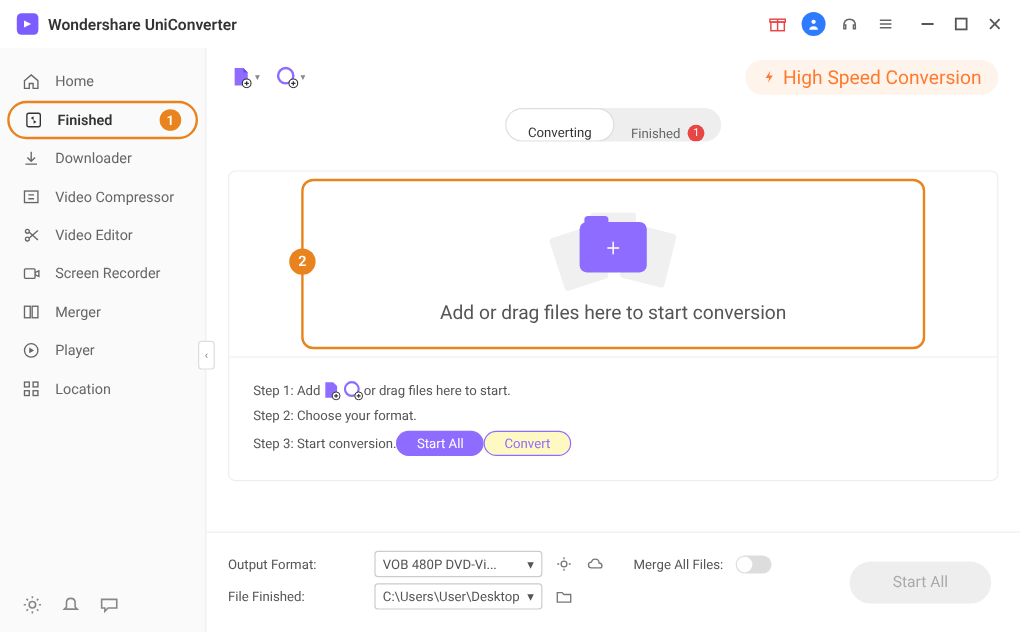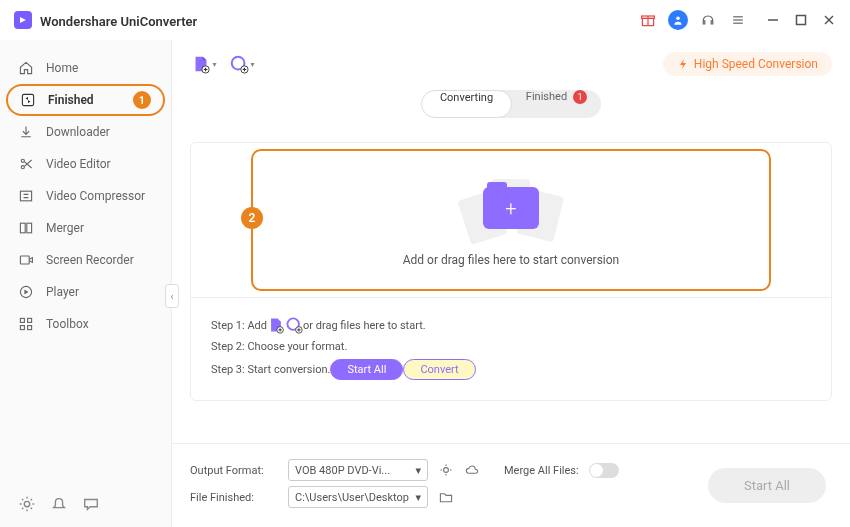--- a/index.html
+++ b/index.html
@@ -24,50 +24,50 @@
 .collapse-handle { position:absolute; right:-8px; top:244px; width:14px; height:24px; background:#fff; border:1px solid #ddd; border-radius:3px; display:flex; align-items:center; justify-content:center; cursor:pointer; font-size:10px; color:#888; }
 .sidebar-bottom { position:absolute; bottom:14px; left:18px; display:flex; gap:14px; }
 .sb-icon { width:18px; height:18px; color:#888; cursor:pointer; }
 
 .content { flex:1; display:flex; flex-direction:column; }
 .toolbar { height:48px; display:flex; align-items:center; padding:0 18px; gap:10px; }
 .tool-btn { width:28px; height:28px; display:flex; align-items:center; justify-content:center; cursor:pointer; position:relative; }
 .tool-btn svg { width:20px; height:20px; }
 .tool-chev { font-size:8px; color:#888; margin-left:1px; }
 .tabs { display:flex; background:#eee; border-radius:15px; height:28px; overflow:hidden; margin-left:auto; margin-right:auto; position:absolute; left:50%; transform:translateX(-50%); top:50px; width:180px; }
-.tab { flex:1; display:flex; align-items:flex-start; justify-content:center; gap:6px; font-size:11px; color:#666; cursor:pointer; }
+.tab { flex:1; display:flex; align-items:flex-end; justify-content:center; gap:6px; font-size:11px; color:#666; cursor:pointer; }
 .tab.active { background:#fff; border:1px solid #ddd; border-radius:15px; color:#333; }
 .tab-badge { width:14px; height:14px; border-radius:50%; background:#e84545; color:#fff; font-size:9px; display:flex; align-items:center; justify-content:center; }
-.hsc { margin-left:auto; background:#fff4ec; color:#ff7a2e; border-radius:15px; padding:5px 14px; font-size:12px; display:flex; align-items:center; gap:5px; cursor:pointer; }
+.hsc { margin-left:auto; background:#fff4ec; color:#ff7a2e; border-radius:15px; padding:5px 14px; font-size:16px; display:flex; align-items:center; gap:5px; cursor:pointer; }
 
 .workspace { flex:1; padding:14px 18px 0; display:flex; flex-direction:column; }
 .drop-panel { border:1px solid #eee; border-radius:6px; margin-top:40px; padding:0; }
 .drop-zone { border:2px solid #e8831e; border-radius:10px; margin:6px 60px; height:142px; display:flex; flex-direction:column; align-items:center; justify-content:center; position:relative; }
 .drop-num { position:absolute; left:-12px; top:56px; width:22px; height:22px; border-radius:50%; background:#e8831e; color:#fff; font-size:12px; font-weight:600; display:flex; align-items:center; justify-content:center; }
 .folder-stack { position:relative; width:120px; height:70px; display:flex; align-items:center; justify-content:center; }
 .folder-bg { position:absolute; width:38px; height:46px; background:#f0f0f0; border-radius:3px; }
 .fb1 { transform:rotate(-18deg) translateX(-30px); }
 .fb2 { transform:rotate(14deg) translateX(30px); }
 .fb3 { transform:translateY(-6px); }
 .folder-main { width:56px; height:42px; background:#8e6cff; border-radius:6px; position:relative; z-index:2; display:flex; align-items:center; justify-content:center; }
 .folder-main::before { content:''; position:absolute; top:-5px; left:4px; width:20px; height:8px; background:#8e6cff; border-radius:3px 3px 0 0; }
 .folder-plus { color:#fff; font-size:20px; font-weight:300; }
-.drop-text { font-size:12px; color:#555; margin-top:10px; }
+.drop-text { font-size:16px; color:#555; margin-top:10px; }
 
 .steps { border-top:1px solid #eee; padding:12px 20px 14px; }
 .step-row { display:flex; align-items:center; gap:0; font-size:11px; color:#555; margin:6px 0; }
 .step-row svg { width:18px; height:18px; }
 .btn { border-radius:13px; padding:3px 16px; font-size:11px; cursor:pointer; border:1px solid; }
 .btn-primary { background:#8e6cff; color:#fff; border-color:#8e6cff; }
 .btn-outline { background:#fef9c3; color:#8e6cff; border-color:#8e6cff; }
 
 .footer { border-top:1px solid #eee; padding:10px 18px 14px; }
 .footer-row { display:flex; align-items:center; gap:10px; font-size:11px; color:#555; margin:5px 0; }
 .footer-label { width:88px; }
-.footer-select { width:140px; height:22px; border:1px solid #ccc; border-radius:3px; padding:0 6px; font-size:11px; display:flex; align-items:center; justify-content:space-between; background:#fff; cursor:pointer; }
+.footer-select { width:140px; height:22px; border:1px solid #ccc; border-radius:3px; padding:0 6px; font-size:11px; display:flex; align-items:center; justify-content:space-between; background:#fff; cursor:pointer;margin-left:24px; }
 .foot-icon { width:16px; height:16px; color:#777; cursor:pointer; }
 .toggle { width:30px; height:15px; background:#ddd; border-radius:8px; position:relative; cursor:pointer; }
 .toggle::after { content:''; position:absolute; width:13px; height:13px; background:#fff; border-radius:50%; top:1px; left:1px; }
 .start-all-big { position:absolute; right:24px; bottom:24px; background:#eee; color:#aaa; border-radius:20px; padding:10px 36px; font-size:13px; cursor:pointer; }
 </style>
 </head>
 <body>
 
 <div class="titlebar">
   <div class="titlebar-left">
@@ -142,62 +142,62 @@
         <span class="num-badge">1</span>
       </div>
       <div class="side-item">
         <svg viewBox="0 0 20 20">
           <path d="M10 3 v9 M6 9 l4 4 4-4 M4 16 h12" fill="none" stroke="currentColor" stroke-width="1.4"></path>
         </svg>
         <span>Downloader</span>
       </div>
       <div class="side-item">
         <svg viewBox="0 0 20 20">
+          <rect x="3" y="4" width="14" height="12" fill="none" stroke="currentColor" stroke-width="1.4"></rect>
+          <path d="M7 8 h6 M7 12 h6" stroke="currentColor" stroke-width="1.4"></path>
+        </svg>
+        <span>Video Compressor</span>
+      </div>
+      <div class="side-item">
+        <svg viewBox="0 0 20 20">
           <circle cx="6" cy="6" r="2" fill="none" stroke="currentColor" stroke-width="1.4"></circle>
           <circle cx="6" cy="14" r="2" fill="none" stroke="currentColor" stroke-width="1.4"></circle>
           <path d="M8 7 l9 8 M8 13 l9-8" stroke="currentColor" stroke-width="1.4"></path>
         </svg>
         <span>Video Editor</span>
       </div>
       <div class="side-item">
         <svg viewBox="0 0 20 20">
-          <rect x="3" y="4" width="14" height="12" fill="none" stroke="currentColor" stroke-width="1.4"></rect>
-          <path d="M7 8 h6 M7 12 h6" stroke="currentColor" stroke-width="1.4"></path>
-        </svg>
-        <span>Video Compressor</span>
+          <rect x="3" y="5" width="11" height="10" rx="1" fill="none" stroke="currentColor" stroke-width="1.4"></rect>
+          <path d="M14 9 l4-2 v6 l-4-2" fill="none" stroke="currentColor" stroke-width="1.4"></path>
+        </svg>
+        <span>Screen Recorder</span>
       </div>
       <div class="side-item">
         <svg viewBox="0 0 20 20">
           <rect x="3" y="4" width="6" height="12" fill="none" stroke="currentColor" stroke-width="1.4"></rect>
           <rect x="11" y="4" width="6" height="12" fill="none" stroke="currentColor" stroke-width="1.4"></rect>
         </svg>
         <span>Merger</span>
-      </div>
-      <div class="side-item">
-        <svg viewBox="0 0 20 20">
-          <rect x="3" y="5" width="11" height="10" rx="1" fill="none" stroke="currentColor" stroke-width="1.4"></rect>
-          <path d="M14 9 l4-2 v6 l-4-2" fill="none" stroke="currentColor" stroke-width="1.4"></path>
-        </svg>
-        <span>Screen Recorder</span>
       </div>
       <div class="side-item">
         <svg viewBox="0 0 20 20">
           <circle cx="10" cy="10" r="7" fill="none" stroke="currentColor" stroke-width="1.4"></circle>
           <path d="M8 7 l5 3 -5 3 Z" fill="currentColor"></path>
         </svg>
         <span>Player</span>
       </div>
       <div class="side-item">
         <svg viewBox="0 0 20 20">
           <rect x="3" y="3" width="5" height="5" fill="none" stroke="currentColor" stroke-width="1.4"></rect>
           <rect x="12" y="3" width="5" height="5" fill="none" stroke="currentColor" stroke-width="1.4"></rect>
           <rect x="3" y="12" width="5" height="5" fill="none" stroke="currentColor" stroke-width="1.4"></rect>
           <rect x="12" y="12" width="5" height="5" fill="none" stroke="currentColor" stroke-width="1.4"></rect>
         </svg>
-        <span>Toolbox</span>
+        <span>Location</span>
       </div>
       <div class="collapse-handle">‹</div>
     <div class="sidebar-bottom">
       <svg class="sb-icon" viewBox="0 0 20 20">
           <circle cx="10" cy="10" r="3" fill="none" stroke="#888" stroke-width="1.5"></circle>
           <path d="M10 2v2M10 16v2M2 10h2M16 10h2M4.5 4.5l1.4 1.4M14.1 14.1l1.4 1.4M4.5 15.5l1.4-1.4M14.1 5.9l1.4-1.4" stroke="#888" stroke-width="1.5"></path>
         </svg>
       <svg class="sb-icon" viewBox="0 0 20 20">
           <path d="M6 8 Q6 4 10 4 Q14 4 14 8 v4 l2 2 H4 l2-2 Z" fill="none" stroke="#888" stroke-width="1.5"></path>
         </svg>

